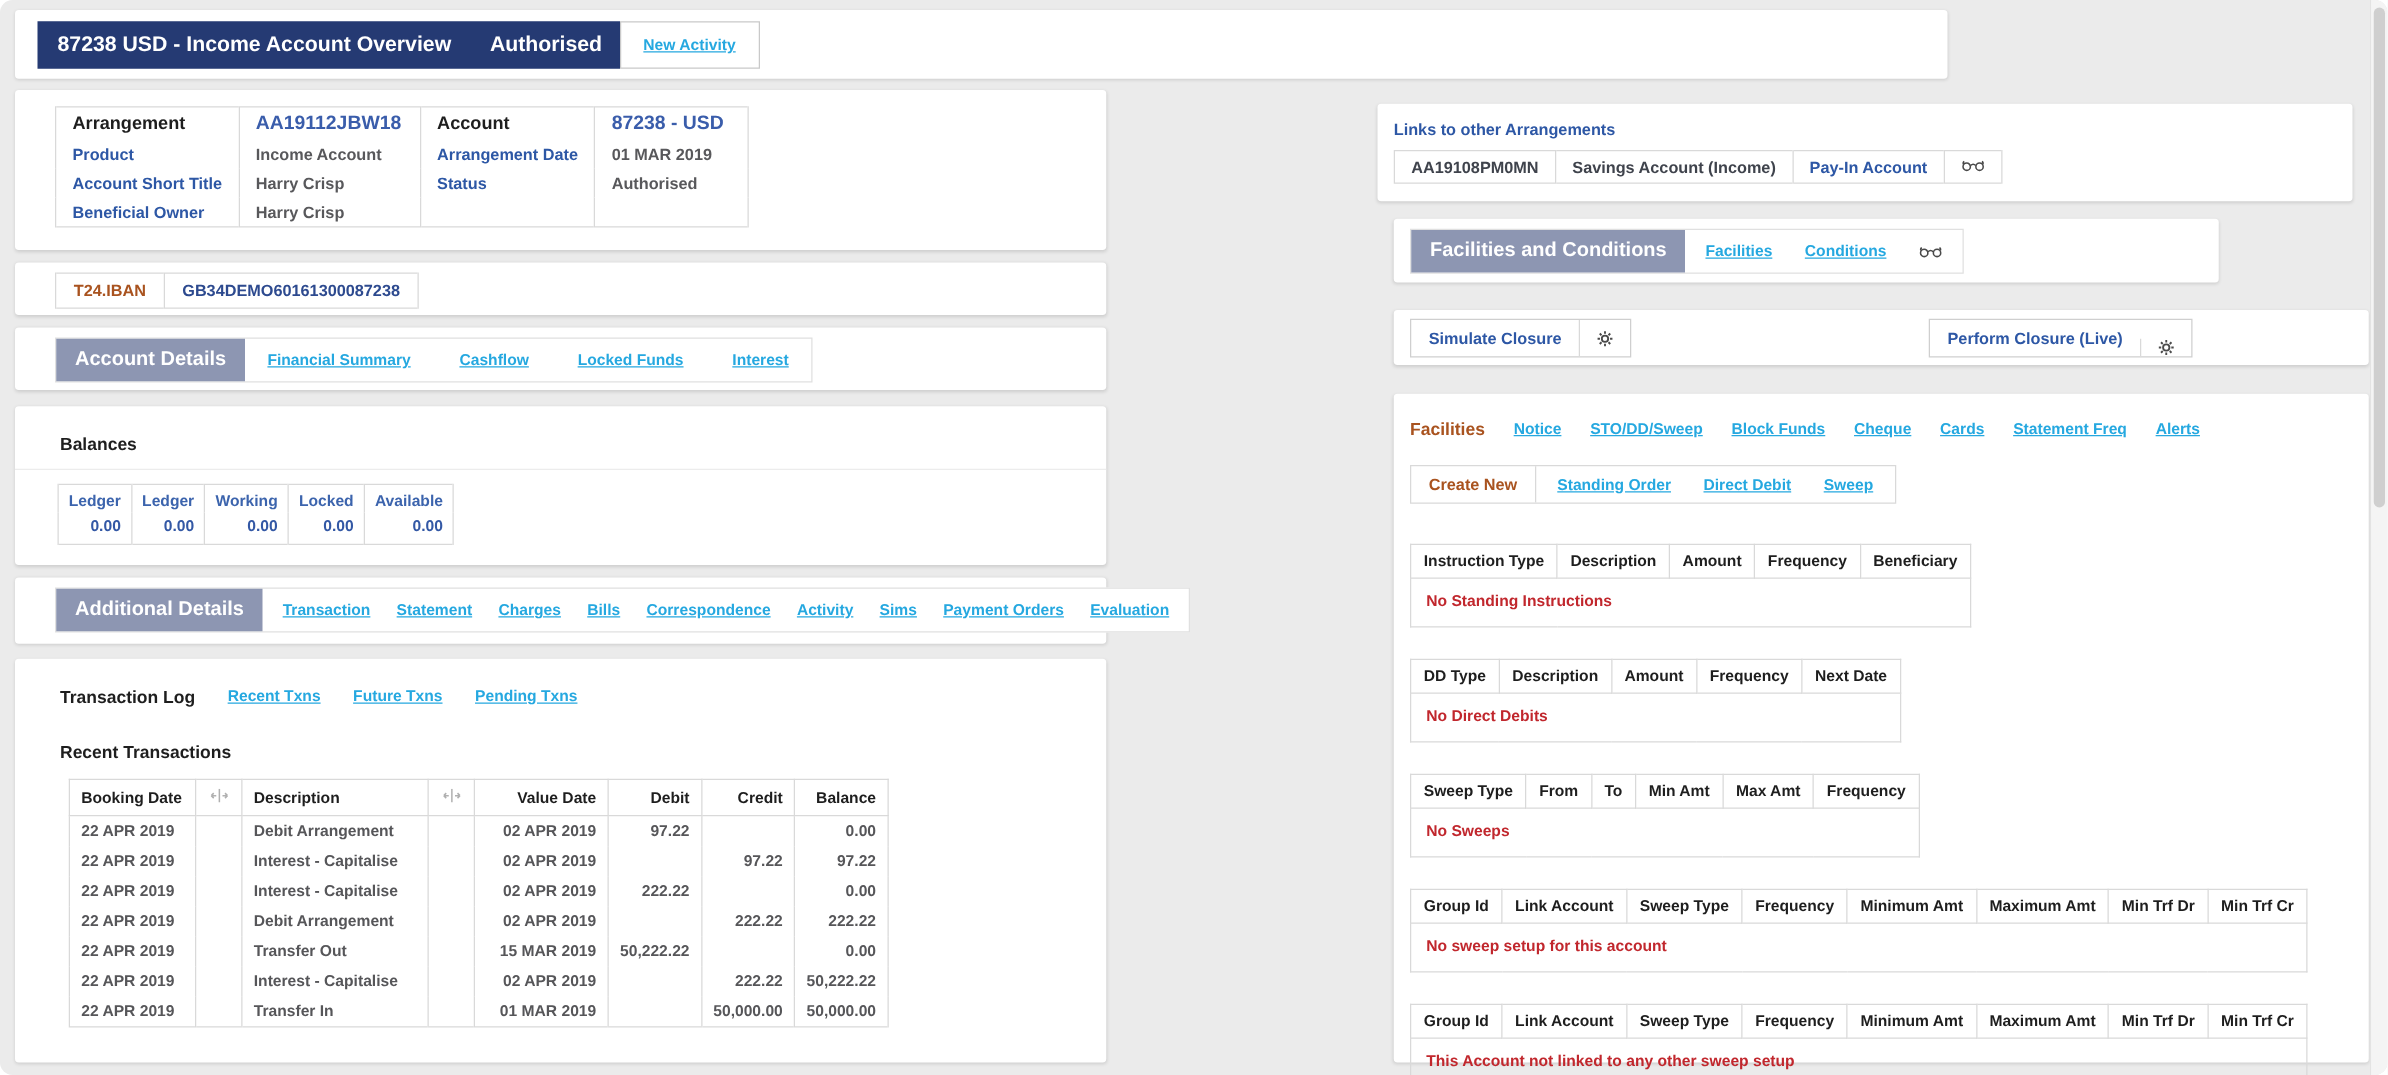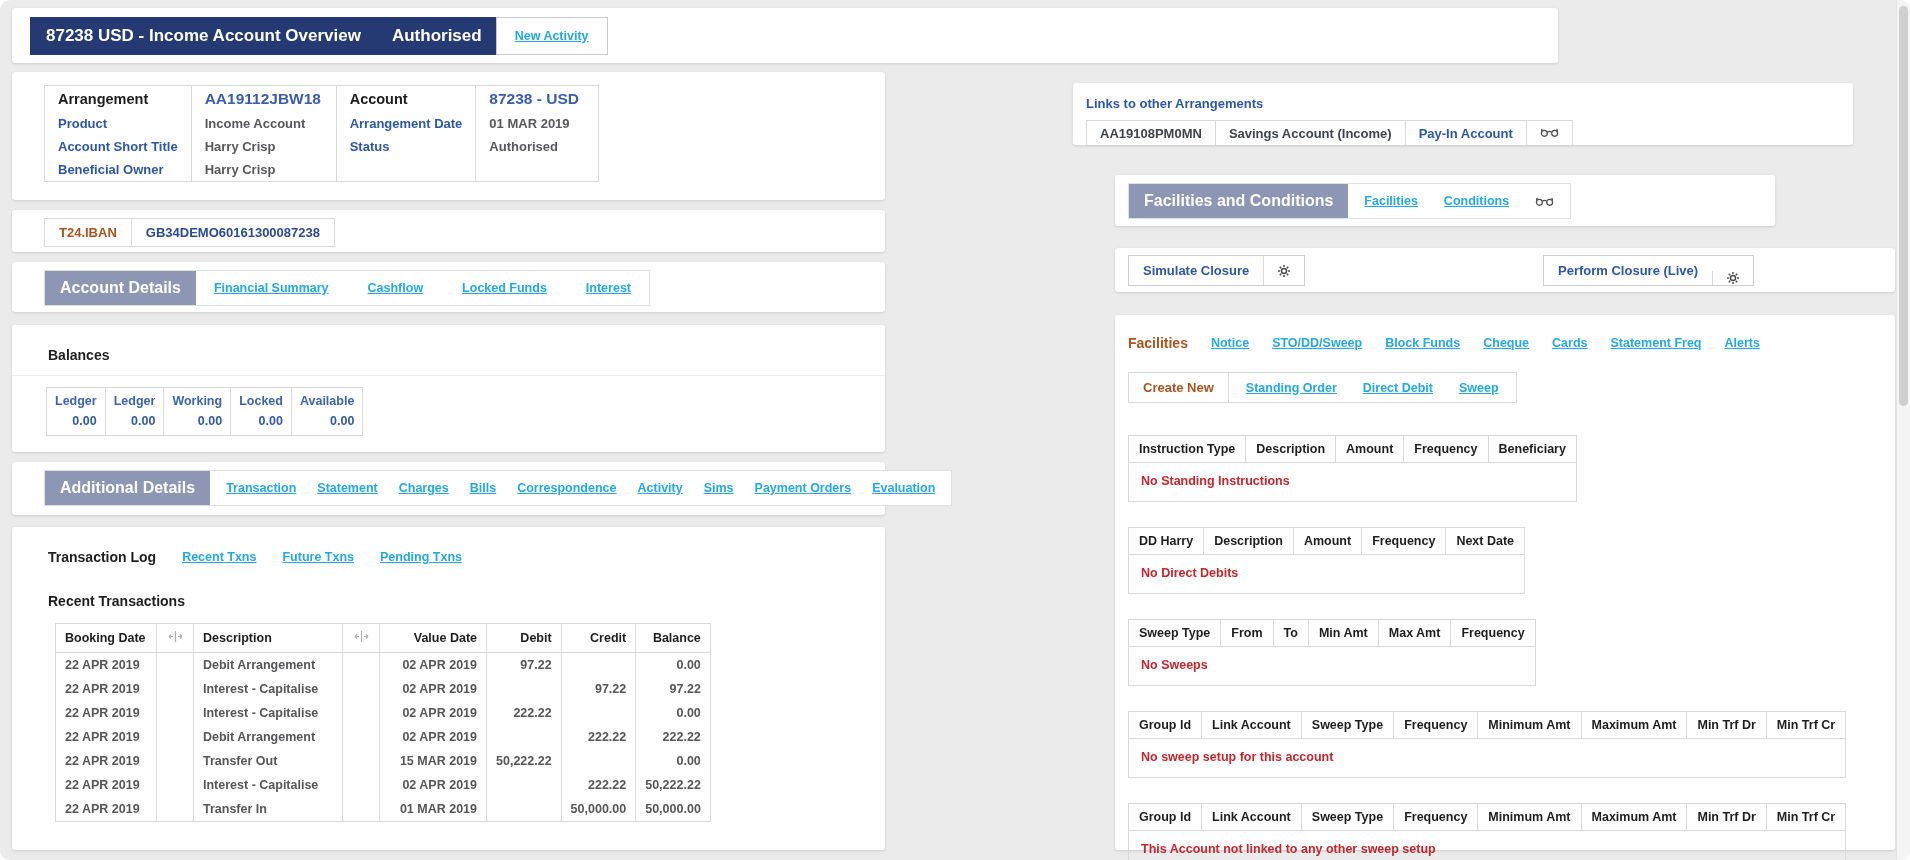--- a/index.html
+++ b/index.html
@@ -61,21 +61,21 @@
   .recent-hd{margin:28px 0 0 36px;}
   .txn-table{margin:14px 0 0 43px;border:1px solid #d9d9d9;}
   .txn-table th{border:1px solid #d9d9d9;color:#1e1e1e;font-weight:bold;font-size:12.5px;padding:7px 9px;text-align:left;white-space:nowrap;}
   .txn-table td{border-left:1px solid #d9d9d9;border-right:1px solid #d9d9d9;color:#565659;font-weight:bold;font-size:12.5px;padding:5px 9px;white-space:nowrap;}
   .txn-table .num,.txn-table th.num{text-align:right;}
   .txn-table .w-book{width:82px;} .txn-table .w-rs{width:18px;text-align:center;}
   .txn-table .w-desc{width:130px;} .txn-table .w-vd{width:88px;}
   .txn-table .w-deb{width:52px;} .txn-table .w-crd{width:52px;} .txn-table .w-bal{width:48px;}
 
   
-  .pR1{left:1073px;top:83px;width:780px;height:62px;}
+  .pR1{left:1102px;top:83px;width:780px;height:78px;}
   .pR1 .hd{margin:13px 0 0 13px;color:#2d57a5;font-weight:bold;font-size:13px;}
   .linkarr-table{margin:9px 0 0 13px;border:1px solid #d9d9d9;}
   .linkarr-table td{border-left:1px solid #d9d9d9;border-right:1px solid #d9d9d9;padding:5px 13px;font-weight:bold;font-size:13px;color:#3f434c;white-space:nowrap;}
   .linkarr-table td.bluecell{color:#2d57a5;cursor:pointer;}
 
   .pR2{left:1115px;top:175px;width:660px;height:51px;}
   .pR2 .band-row{margin:8px 0 0 13px;}
   .pR2 .links{display:flex;align-items:center;gap:26px;padding:0 16px;}
 
   .pR3{left:1115px;top:248px;width:780px;height:44px;}
@@ -418,21 +418,21 @@
         </tr>
         <tr>
           <td colspan="5" class="red-msg">No Standing Instructions</td>
         </tr>
       </tbody>
         </table>
 
       <table class="fac-table">
         <tbody>
             <tr>
-          <th>DD Harry</th>
+          <th>DD Type</th>
           <th>Description</th>
           <th>Amount</th>
           <th>Frequency</th>
           <th>Next Date</th>
         </tr>
         <tr>
           <td colspan="5" class="red-msg">No Direct Debits</td>
         </tr>
       </tbody>
         </table>

